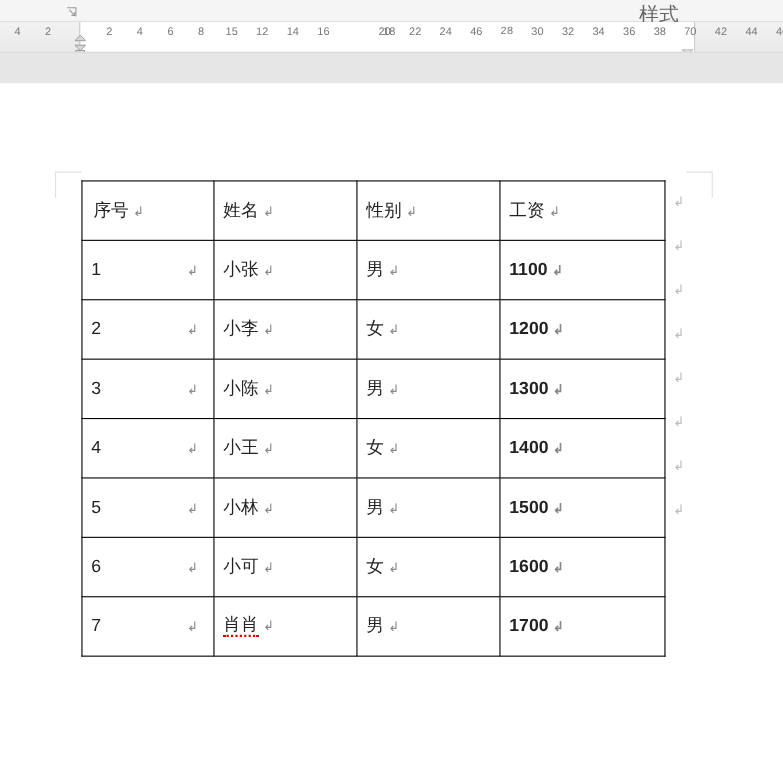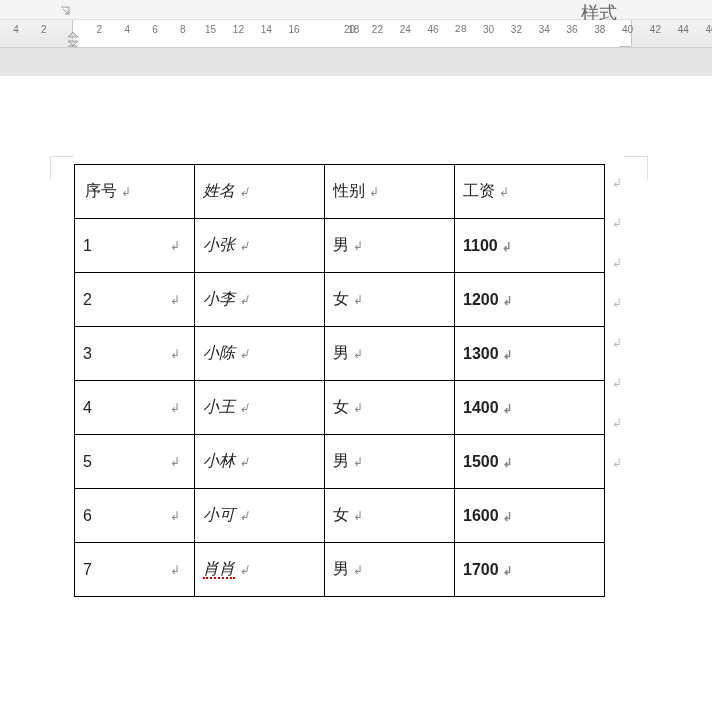--- a/index.html
+++ b/index.html
@@ -105,21 +105,21 @@
       border: 1.2px solid #000;
       height: 40px;
       padding: 16px 8px;
       vertical-align: middle;
       text-align: left;
       position: relative;
     }
     .doc-table th { font-weight: normal; }
     .col-num { width: 120px; text-align: right; padding-right: 36px; }
     .col-num.header { text-align: left; padding-left: 10px; }
-    .col-name { width: 130px; font-style: italic; }
+    .col-name { width: 130px; }
     .col-gender { width: 130px; }
     .col-salary { width: 150px; font-weight: bold; }
     .para-mark {
       font-size: 12px;
       color: #888;
       margin-left: 4px;
     }
     .para-mark-num {
       position: absolute;
       right: 14px; top: 50%;
@@ -170,21 +170,21 @@
       <div class="ruler-tick" style="left: 349.6px;">20</div>
       <div class="ruler-tick" style="left: 377.4px;">22</div>
       <div class="ruler-tick" style="left: 405.2px;">24</div>
       <div class="ruler-tick" style="left: 433px;">46</div>
       <div class="ruler-tick" style="left: 460.8px; font-family: Liberation Mono, monospace;">28</div>
       <div class="ruler-tick" style="left: 488.6px;">30</div>
       <div class="ruler-tick" style="left: 516.4px;">32</div>
       <div class="ruler-tick" style="left: 544.2px;">34</div>
       <div class="ruler-tick" style="left: 572px;">36</div>
       <div class="ruler-tick" style="left: 599.8px;">38</div>
-      <div class="ruler-tick" style="left: 627.6px;">40</div>
+      <div class="ruler-tick" style="left: 627.6px;">70</div>
       <div class="ruler-tick" style="left: 655.4px;">42</div>
       <div class="ruler-tick" style="left: 683.2px;">44</div>
       <div class="ruler-tick" style="left: 711px;">46</div>
     </div>
   <div class="indent-marker">
     <svg viewBox="0 0 10 18" width="10" height="18">
       <polygon points="5,0 10,5 0,5" fill="#d7d7d7" stroke="#888" stroke-width="0.7"></polygon>
       <polygon points="0,9 10,9 5,14" fill="#d7d7d7" stroke="#888" stroke-width="0.7"></polygon>
       <rect x="1" y="14" width="8" height="3" fill="#d7d7d7" stroke="#888" stroke-width="0.7"></rect>
     </svg>

